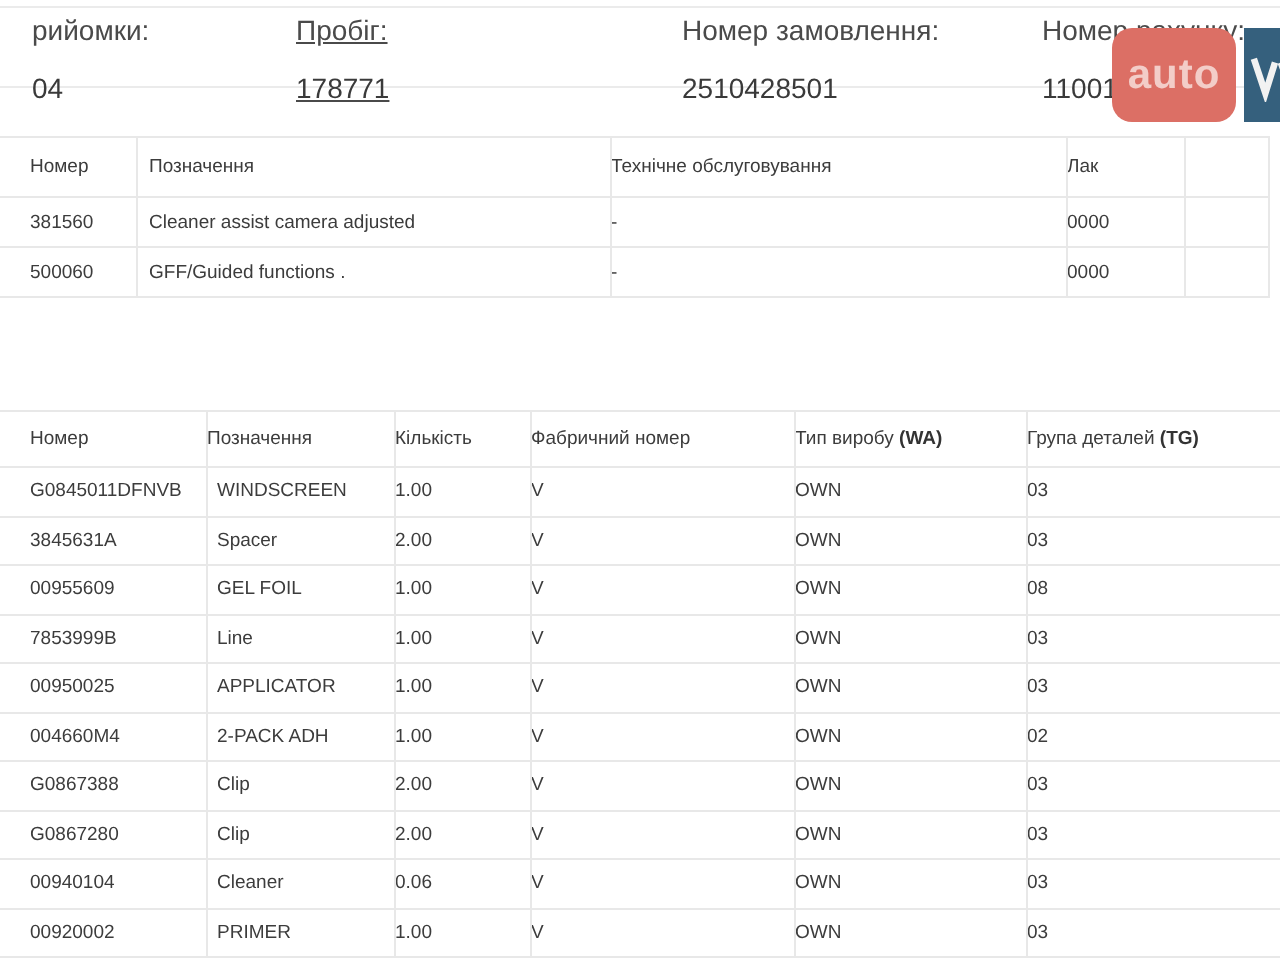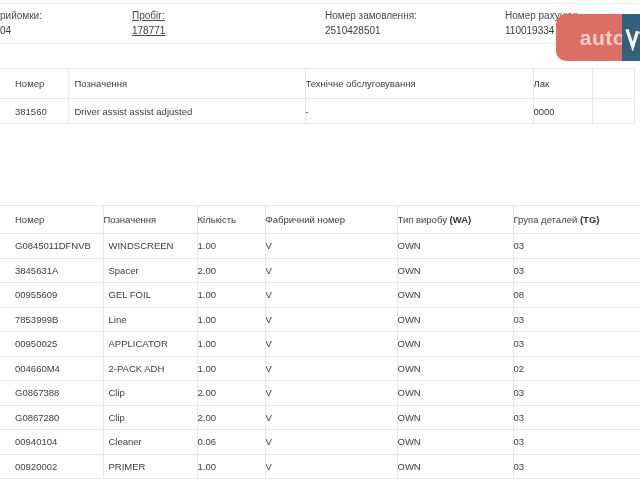--- a/index.html
+++ b/index.html
@@ -8,22 +8,22 @@
     background:#ffffff;
     font-family:"Liberation Sans", sans-serif;
     color:#3b3b3b;
     -webkit-font-smoothing:antialiased;
   }
   .hairline{position:absolute;left:0;width:640px;height:0;border-top:1px solid #ebebeb;}
   .hairline.top{top:3px;}
   .hairline.header-sep{top:43px;}
 
   
-  .hfield{position:absolute;top:9px;font-size:10px;line-height:13px;color:#4a4a4a;}
-  .hfield .val{color:#3a3a3a;margin-top:2px;}
+  .hfield{position:absolute;top:9px;font-size:14px;line-height:13px;color:#4a4a4a;padding-left:16px;}
+  .hfield .val{color:#3a3a3a;margin-top:16px;}
   #hf0{left:0px;}
   #hf1{left:132px;text-decoration:underline;}
   #hf2{left:325px;}
   #hf3{left:505px;}
 
   
   .logo-auto{
     position:absolute;left:556px;top:14px;width:62px;height:47px;
     border-radius:10px;display:flex;align-items:center;justify-content:center;
     font-size:21px;font-weight:bold;letter-spacing:.5px;z-index:5;
@@ -72,21 +72,21 @@
 </div>
 <div class="hfield" id="hf2">
   <div class="lbl">Номер замовлення:</div>
   <div class="val">2510428501</div>
 </div>
 <div class="hfield" id="hf3">
   <div class="lbl">Номер рахунку:</div>
   <div class="val">110019334</div>
 </div>
 
-<div class="logo-auto" style="background:#dc6f65;color:#f3cdc8;padding-left:16px;">
+<div class="logo-auto" style="background:#dc6f65;color:#f3cdc8;">
     <span>auto</span>
   </div>
 <div class="logo-ria" style="background:#35607d;">
   <svg width="26" height="26" viewBox="0 0 26 26">
     <path d="M2 4 L8 22 L13 6" stroke="#f2f2f2" stroke-width="3.4" fill="none"></path>
     <path d="M16 6 L22 22" stroke="#f2f2f2" stroke-width="3.4" fill="none"></path>
   </svg>
 </div>
 
 <table id="service-table">
@@ -100,21 +100,28 @@
   <tbody>
       <tr>
     <th class="al pl1">Номер</th>
     <th class="al pl6">Позначення</th>
     <th class="ac">Технічне обслуговування</th>
     <th class="ac">Лак</th>
     <th></th>
   </tr>
   <tr>
     <td class="al pl1">381560</td>
-    <td class="al pl6">Driver assist assist adjusted</td>
+    <td class="al pl6">Cleaner assist camera adjusted</td>
+    <td class="ac">-</td>
+    <td class="ac">0000</td>
+    <td></td>
+  </tr>
+  <tr>
+    <td class="al pl1">500060</td>
+    <td class="al pl6">GFF/Guided functions .</td>
     <td class="ac">-</td>
     <td class="ac">0000</td>
     <td></td>
   </tr>
 </tbody>
   </table>
 
 <table id="parts-table">
   <colgroup>
       <col style="width:103px">

